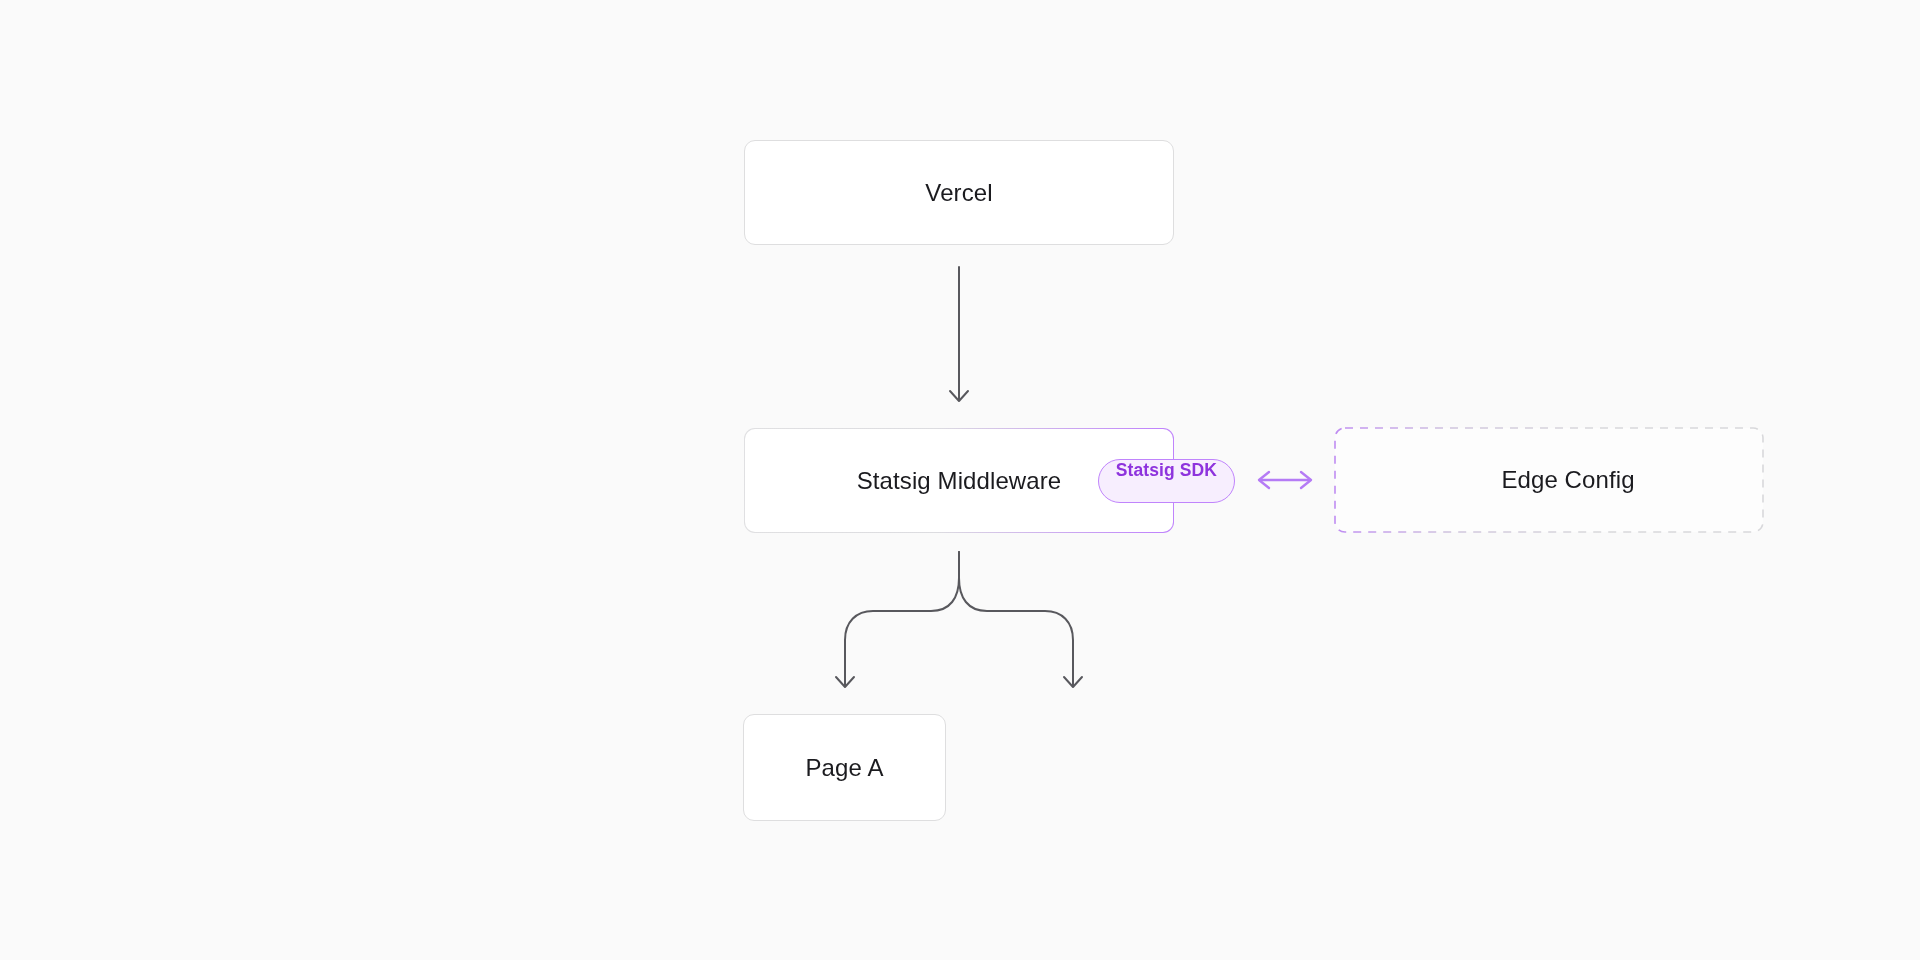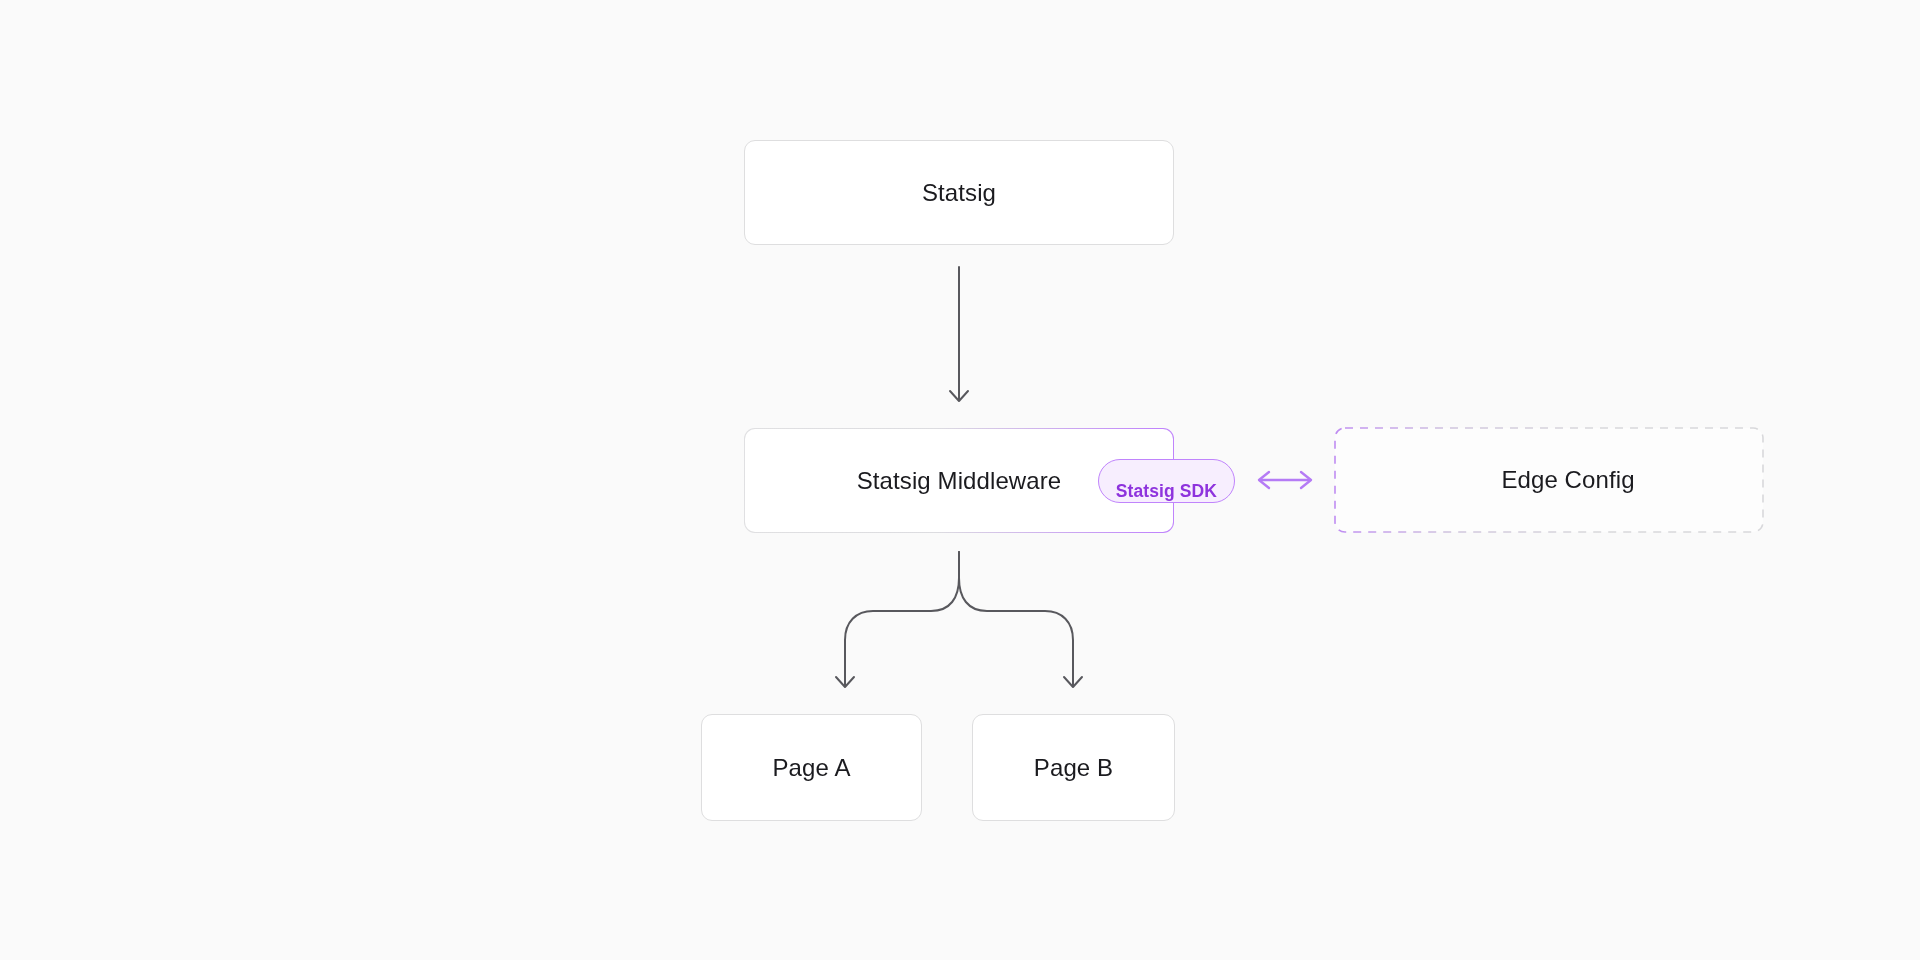--- a/index.html
+++ b/index.html
@@ -54,36 +54,36 @@
     background: transparent;
     border: none;
   }
   .node-edgeconfig svg.dashed-frame {
     position: absolute;
     left: 0; top: 0;
     width: 430px; height: 106px;
   }
   .node-edgeconfig .node-label { position: relative; margin-left: 38px; }
   .node-pagea {
-    left: 701px; top: 714px;
-    width: 221px; height: 107px;
+    left: 743px; top: 714px;
+    width: 203px; height: 107px;
   }
   .node-pageb {
     left: 972px; top: 714px;
     width: 203px; height: 107px;
   }
   .badge {
     position: absolute;
     right: -62px;
     top: 50%;
     transform: translateY(-50%);
     height: 44px;
     padding: 0 17px;
     display: flex;
-    align-items: flex-end;
+    align-items: flex-start;
     justify-content: center;
     background: #f7eefe;
     border: 1.5px solid #c084fc;
     border-radius: 22px;
     color: #8e33dd;
     font-size: 17.5px;
     font-weight: 600;
     letter-spacing: 0.1px;
     white-space: nowrap;
     box-sizing: border-box;
@@ -117,38 +117,35 @@
     </g>
 
     <g stroke="#b57bf5" stroke-width="2.4" stroke-linecap="round" stroke-linejoin="round">
       <path d="M 1260 480 H 1310"></path>
       <path d="M 1269 472 L 1259 480 L 1269 488"></path>
       <path d="M 1301 472 L 1311 480 L 1301 488"></path>
     </g>
   </svg>
 
   <div class="node node-visitor">
-    <span class="node-label">Statsig</span>
+    <span class="node-label">Vercel</span>
   </div>
 
   <div class="node node-middleware">
     <span class="node-label">Statsig Middleware</span>
     <div class="badge">
       <span>Statsig SDK</span>
     </div>
   </div>
 
   <div class="node node-edgeconfig">
     <svg class="dashed-frame" viewBox="0 0 430 106" xmlns="http://www.w3.org/2000/svg">
       <rect x="1" y="1" width="428" height="104" rx="10" fill="rgba(255,255,255,0.55)" stroke="url(#egGrad)" stroke-width="1.6" stroke-dasharray="8 7"></rect>
     </svg>
     <span class="node-label">Edge Config</span>
   </div>
 
   <div class="node node-pagea">
     <span class="node-label">Page A</span>
   </div>
 
-  <div class="node node-pageb">
-    <span class="node-label">Page B</span>
-  </div>
 
 </div>
 
 </body></html>

